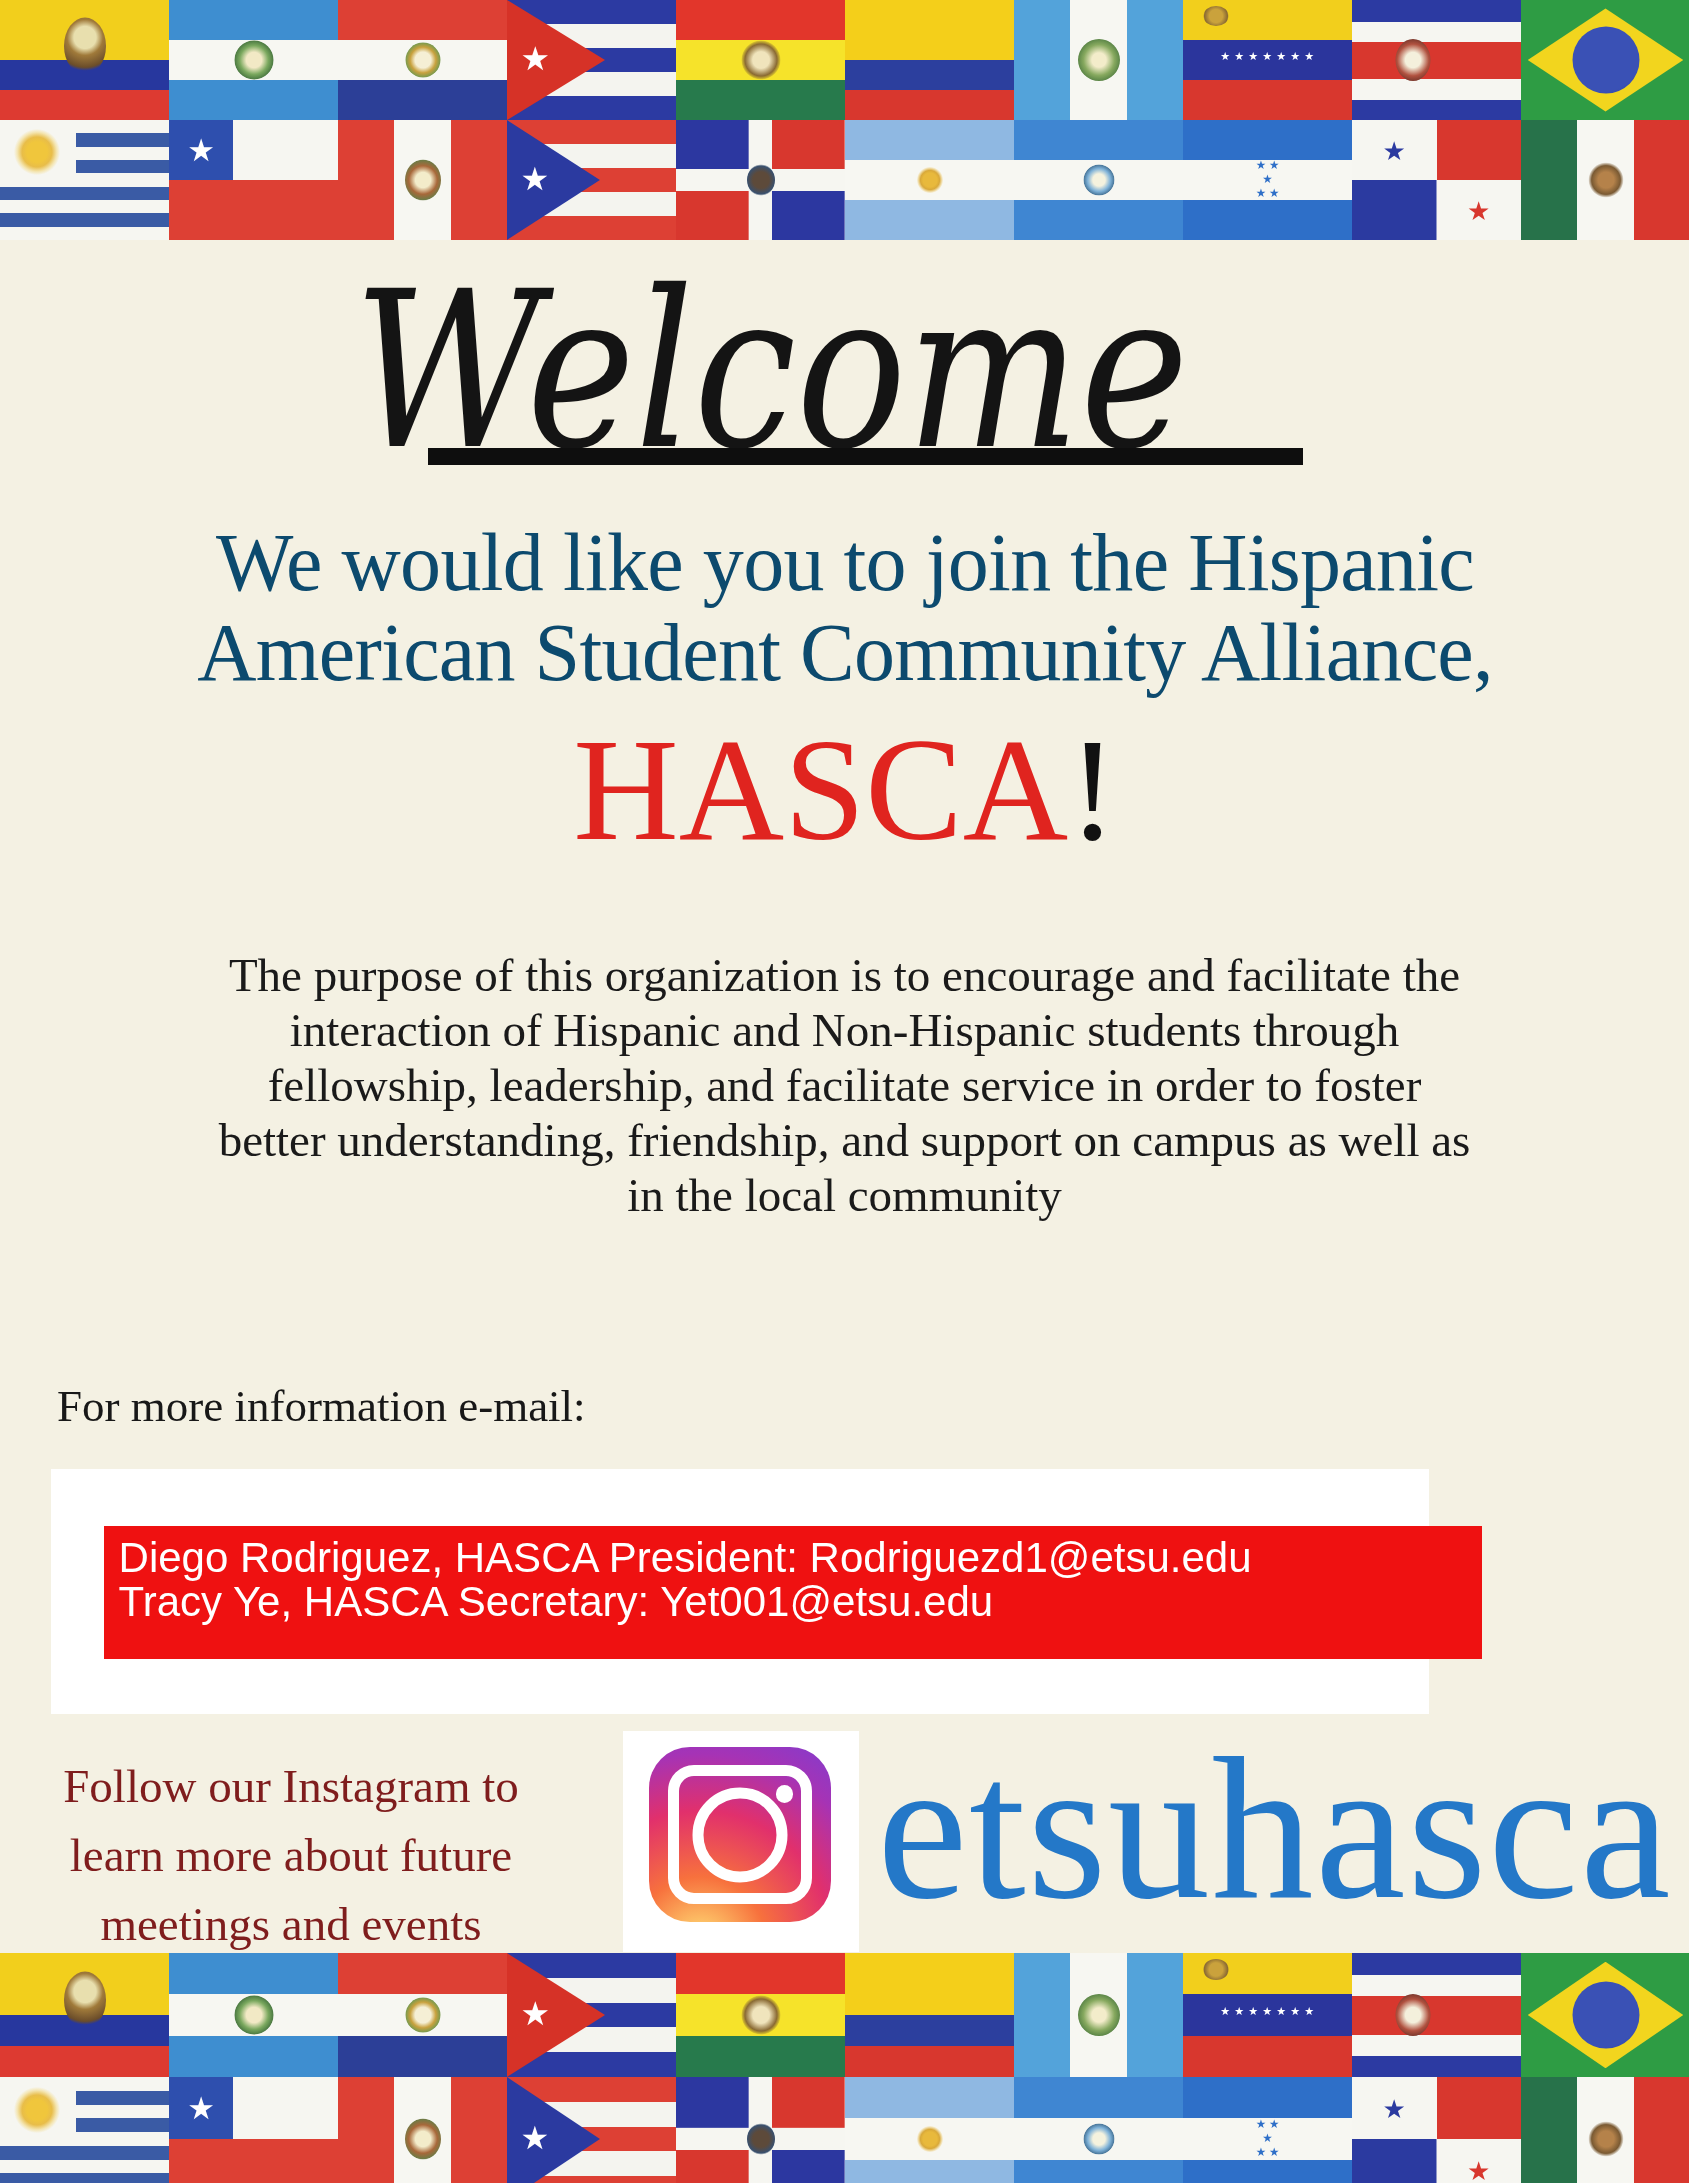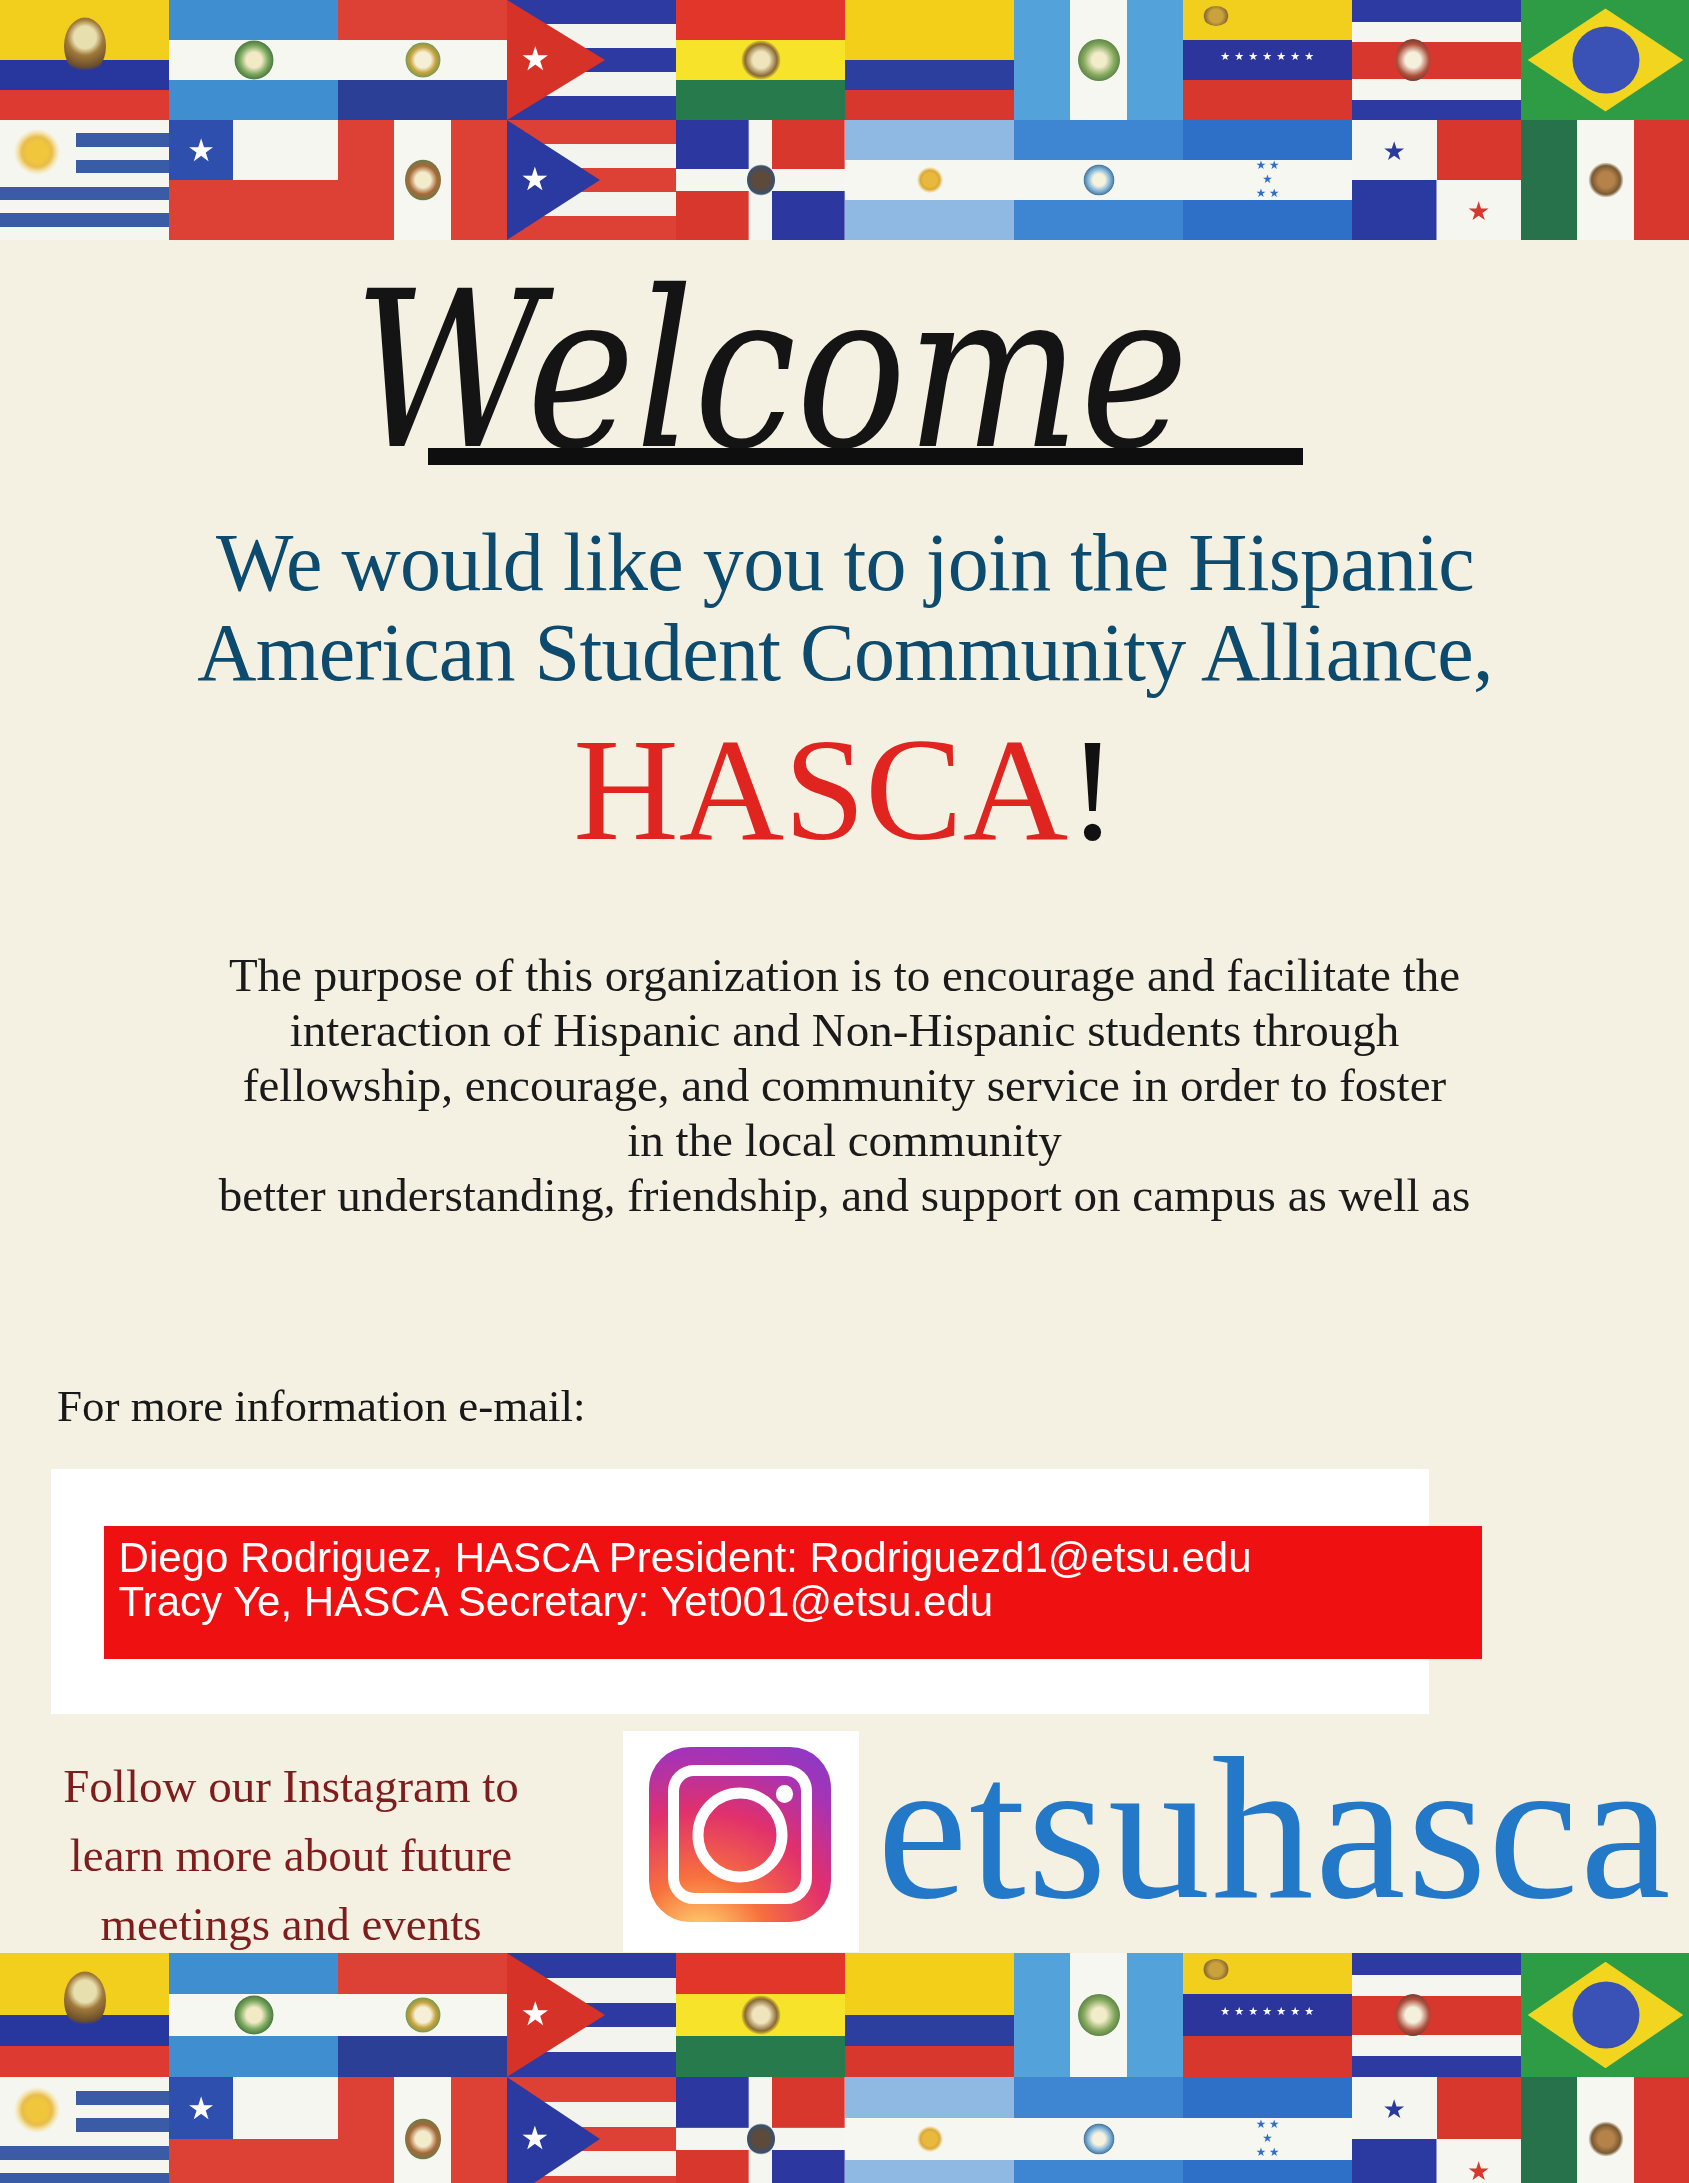--- a/index.html
+++ b/index.html
@@ -158,23 +158,23 @@
     <div>American Student Community Alliance,</div>
   </div>
 
   <div class="hasca-line">
     <span class="hasca-acronym" style="color: rgb(224, 36, 31); margin-top: 28px;">HASCA</span><span class="hasca-bang">!</span>
   </div>
 
   <div class="purpose">
     <div>The purpose of this organization is to encourage and facilitate the</div>
     <div>interaction of Hispanic and Non-Hispanic students through</div>
-    <div>fellowship, encourage, and community service in order to foster</div>
+    <div>fellowship, leadership, and facilitate service in order to foster</div>
+    <div>better understanding, friendship, and support on campus as well as</div>
     <div>in the local community</div>
-    <div>better understanding, friendship, and support on campus as well as</div>
   </div>
 
   <div class="email-label">For more information e-mail:</div>
 
   <div class="contact-whitebox">
     <div class="contact-redbox" style="background-color: rgb(239, 17, 17);">
       <div>Diego Rodriguez, HASCA President: Rodriguezd1@etsu.edu</div>
       <div>Tracy Ye, HASCA Secretary: Yet001@etsu.edu</div>
     </div>
   </div>

